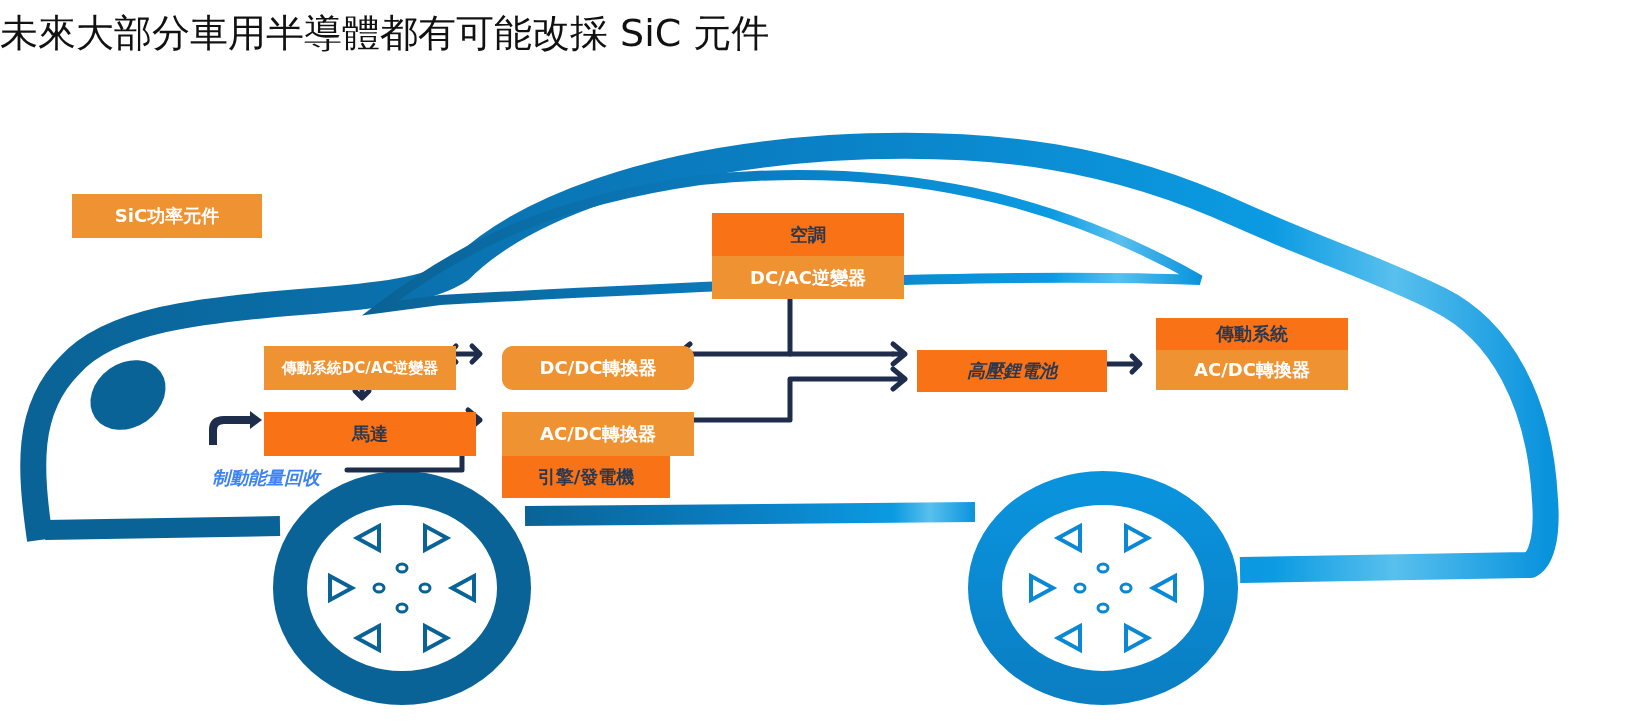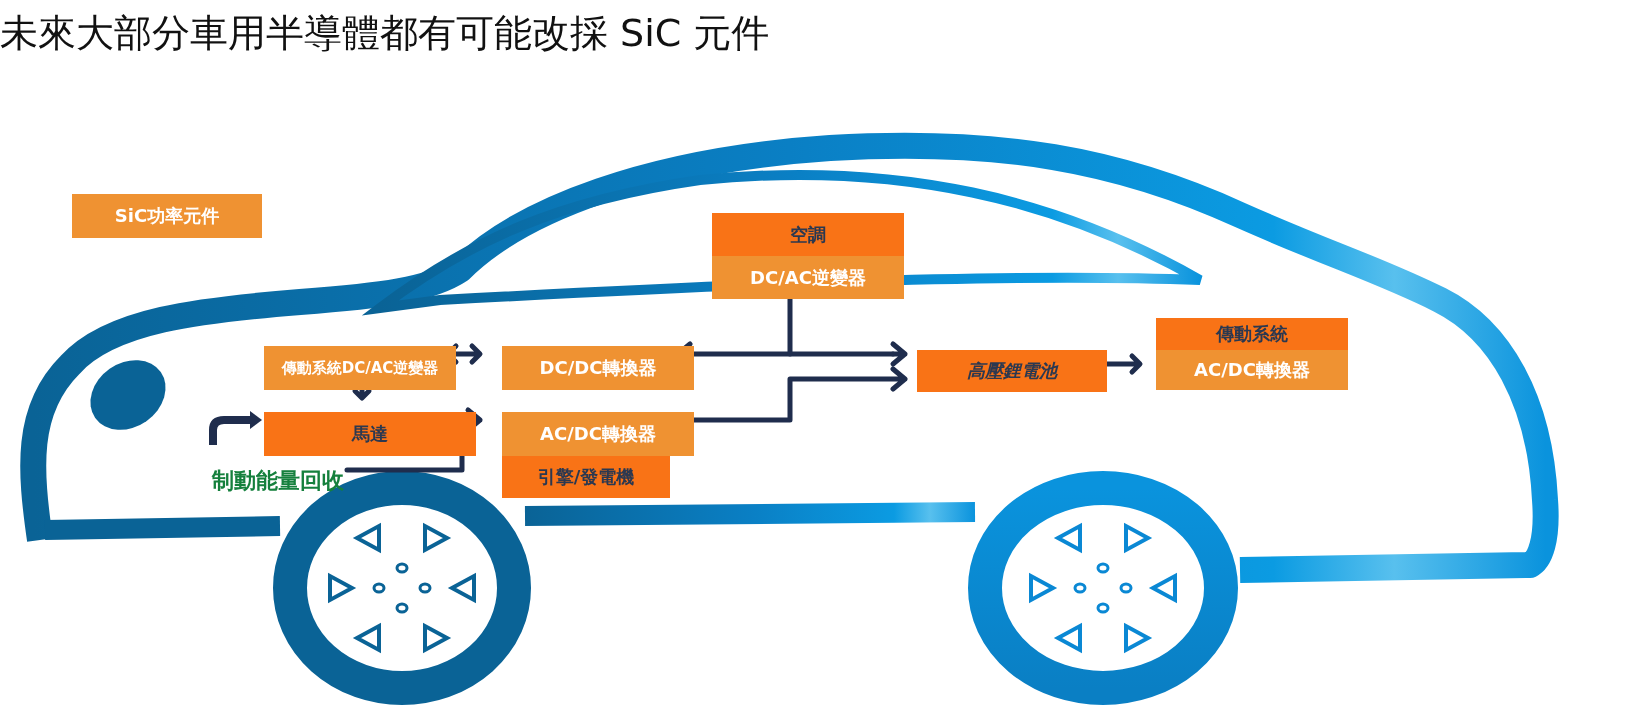--- a/index.html
+++ b/index.html
@@ -2,21 +2,21 @@
 <html><head>
 <meta charset="utf-8">
 <style>
   html,body{margin:0;padding:0;background:#ffffff;}
   body{width:1626px;height:726px;position:relative;overflow:hidden;font-family:"DejaVu Sans","Liberation Sans",sans-serif;}
   .title{position:absolute;left:0;top:8px;width:1626px;text-align:left;font-size:38px;color:#111;letter-spacing:0px;font-family:"DejaVu Sans",sans-serif;}
   svg.car{position:absolute;left:0;top:0;}
   .box{position:absolute;display:flex;align-items:center;justify-content:center;font-weight:bold;font-size:18px;text-align:center;line-height:22px;box-sizing:border-box;}
   .orange{background:#ef9232;color:#fff;}
   .gray{background:#f97316;color:#2b3850;}
-  .label{position:absolute;font-weight:bold;font-size:22px;color:#15803d;}
+  .label{position:absolute;font-weight:bold;font-size:18px;color:#3b82f6;font-style:italic;}
   .small{font-size:15px;line-height:19px;}
 </style>
 </head>
 <body>
 
 <div class="title">未來大部分車用半導體都有可能改採 SiC 元件</div>
 
 <svg class="car" width="1626" height="726" viewBox="0 0 1626 726">
   <defs>
     <linearGradient id="bodyGrad" x1="0" y1="0" x2="1" y2="0">
@@ -91,21 +91,21 @@
 
 <div class="box orange small" style="left:264px;top:346px;width:192px;height:44px;flex-direction:row;">
   <span>傳動系統</span>
   <span>DC/AC逆變器</span>
 </div>
 
 <div class="box gray" style="left:264px;top:412px;width:212px;height:44px;">
   <span>馬達</span>
 </div>
 
-<div class="box orange" style="left:502px;top:346px;width:192px;height:44px;">
+<div class="box orange" style="left:502px;top:346px;width:192px;height:44px;border-radius:11px;">
   <span>DC/DC轉換器</span>
 </div>
 
 <div class="box orange" style="left:502px;top:412px;width:192px;height:44px;">
   <span>AC/DC轉換器</span>
 </div>
 <div class="box gray" style="left:502px;top:456px;width:168px;height:42px;">
   <span>引擎/發電機</span>
 </div>
 

